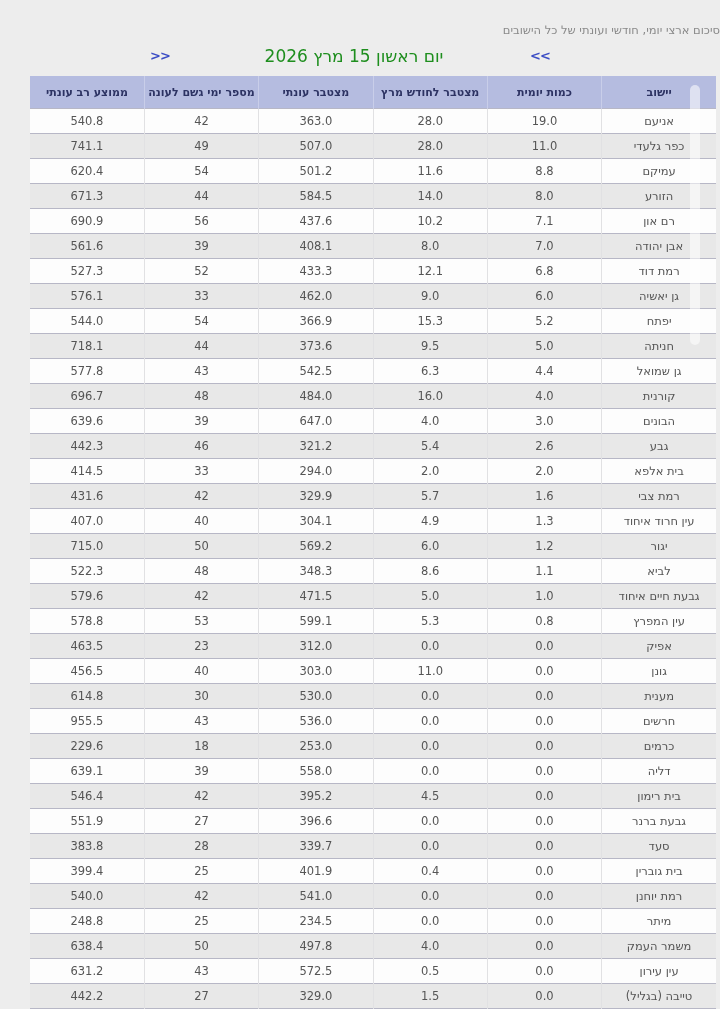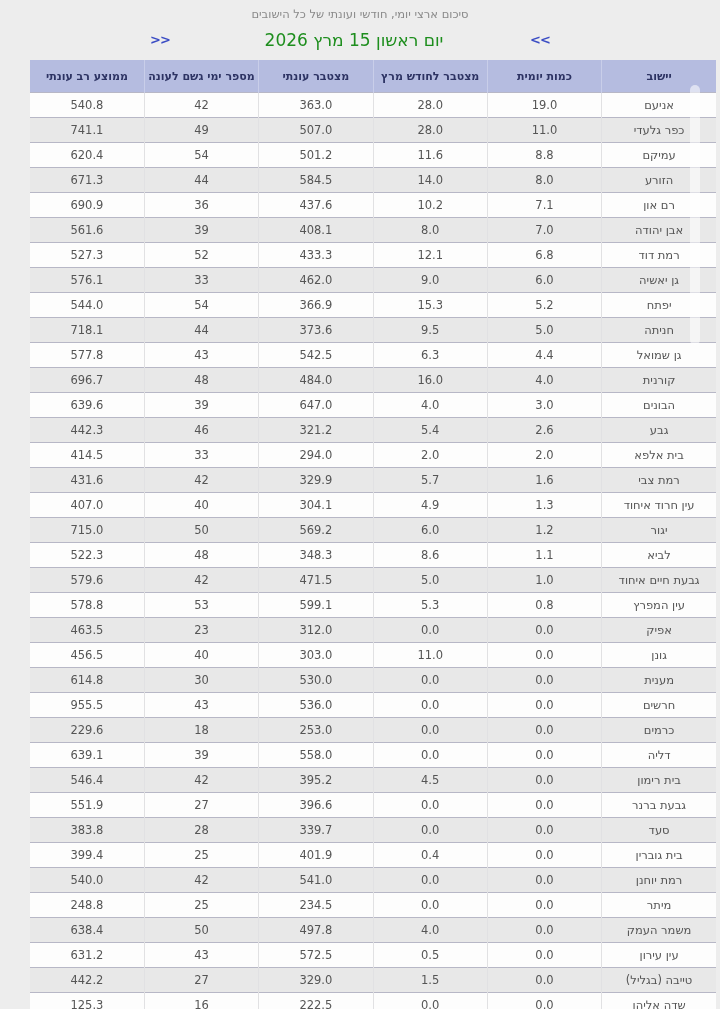--- a/index.html
+++ b/index.html
@@ -9,22 +9,22 @@
   }
   .page {
     position: relative;
     width: 720px;
     height: 1009px;
     overflow: hidden;
     direction: rtl;
     background: var(--page-bg, #ededed);
   }
   .top-title {
-    padding-top: 7px;
-    text-align: center;
+    padding-top: 23px;
+    text-align: right;
     font-size: 11.5px;
     line-height: 14px;
     color: var(--title-text, #8a8a8a);
   }
   .nav {
     position: relative;
     height: 30px;
     margin-top: 6px;
   }
   .date {
@@ -155,21 +155,21 @@
           <td>14.0</td>
           <td>584.5</td>
           <td>44</td>
           <td>671.3</td>
         </tr>
         <tr class="odd">
           <td>רם און</td>
           <td>7.1</td>
           <td>10.2</td>
           <td>437.6</td>
-          <td>36</td>
+          <td>56</td>
           <td>690.9</td>
         </tr>
         <tr class="even">
           <td>אבן יהודה</td>
           <td>7.0</td>
           <td>8.0</td>
           <td>408.1</td>
           <td>39</td>
           <td>561.6</td>
         </tr>

